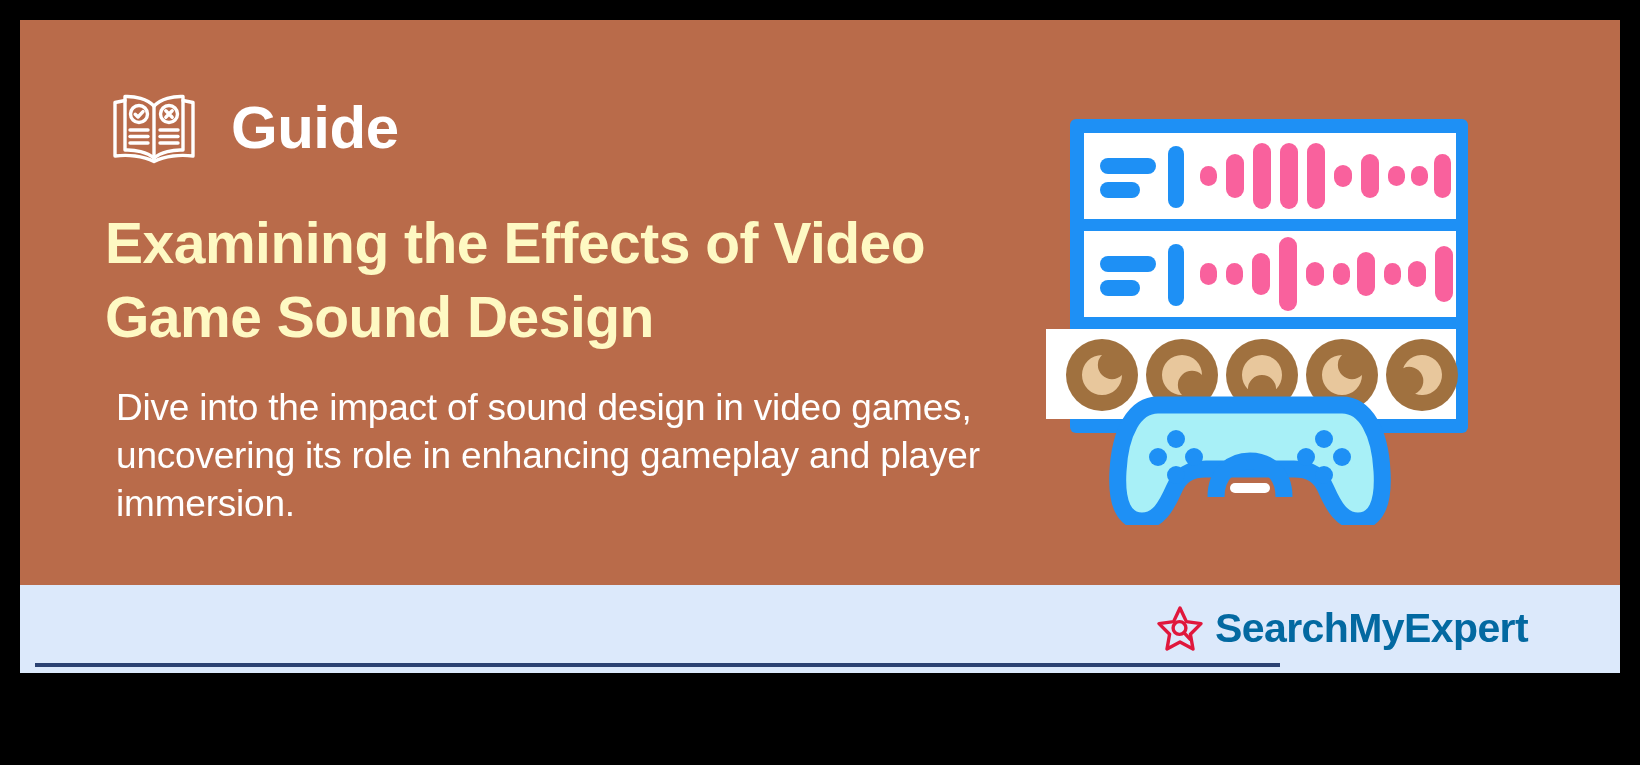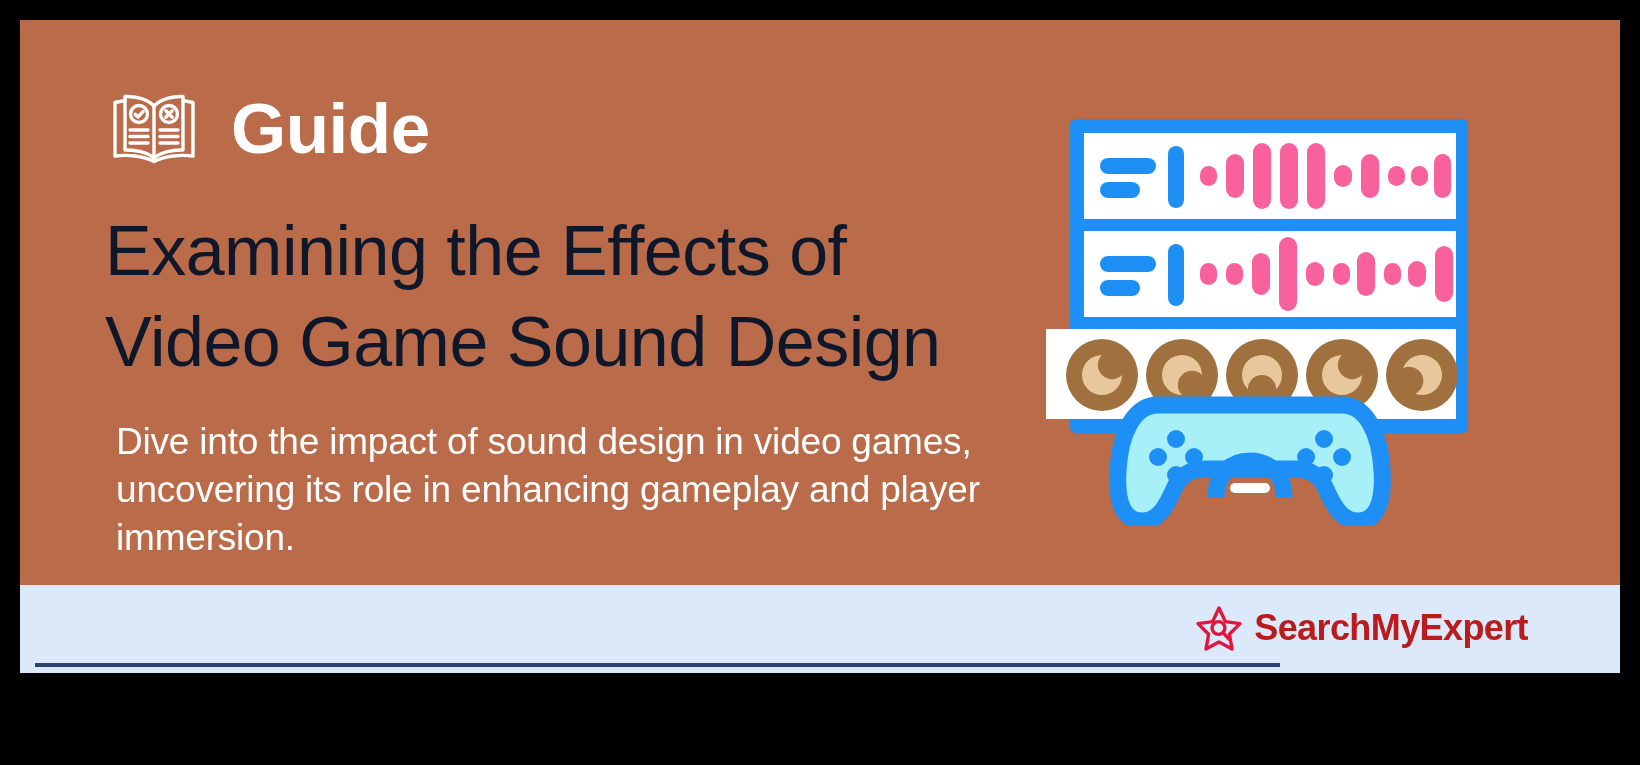--- a/index.html
+++ b/index.html
@@ -54,32 +54,32 @@
 
   #eyebrow-row {
     display: flex;
     align-items: center;
     gap: 28px;
     height: 92px;
   }
   #book-icon { width: 98px; height: 72px; display: block; flex: 0 0 auto; }
   #eyebrow-label {
     color: #FFFFFF;
-    font-size: 71px;
+    font-size: 60px;
     font-weight: 700;
     letter-spacing: -0.5px;
     line-height: 1;
     white-space: nowrap;
   }
 
   #hero-title {
     margin: 32px 0 0 0;
-    color: #0f172a;
-    font-size: 70px;
-    font-weight: 400;
+    color: #fef9c3;
+    font-size: 57px;
+    font-weight: 700;
     line-height: 1.3;
     letter-spacing: -0.5px;
     max-width: 870px;
   }
 
   #hero-subtitle {
     margin: 30px 0 0 11px;
     color: #FFFFFF;
     font-size: 37px;
     font-weight: 400;
@@ -118,22 +118,22 @@
   #brand {
     position: absolute;
     right: 92px;
     top: 20px;
     display: flex;
     align-items: center;
     gap: 12px;
   }
   #brand-logo { width: 46px; height: 46px; display: block; }
   #brand-name {
-    color: #b91c1c;
-    font-size: 36px;
+    color: #0369a1;
+    font-size: 41px;
     font-weight: 700;
     letter-spacing: -0.6px;
     line-height: 1;
     white-space: nowrap;
   }
 </style>
 </head>
 <body>
 
 <div id="banner-frame">

